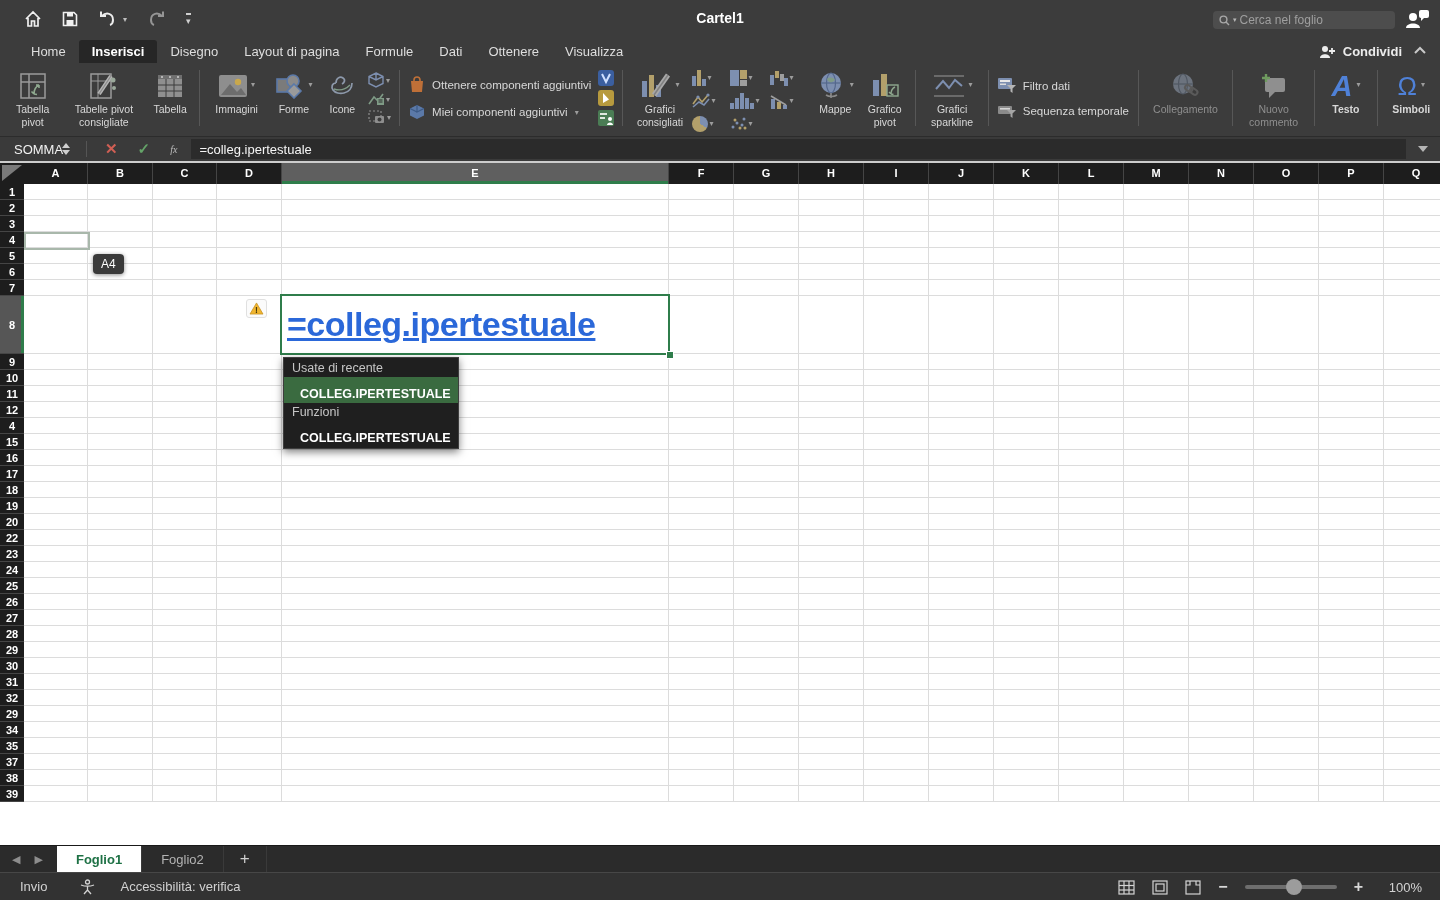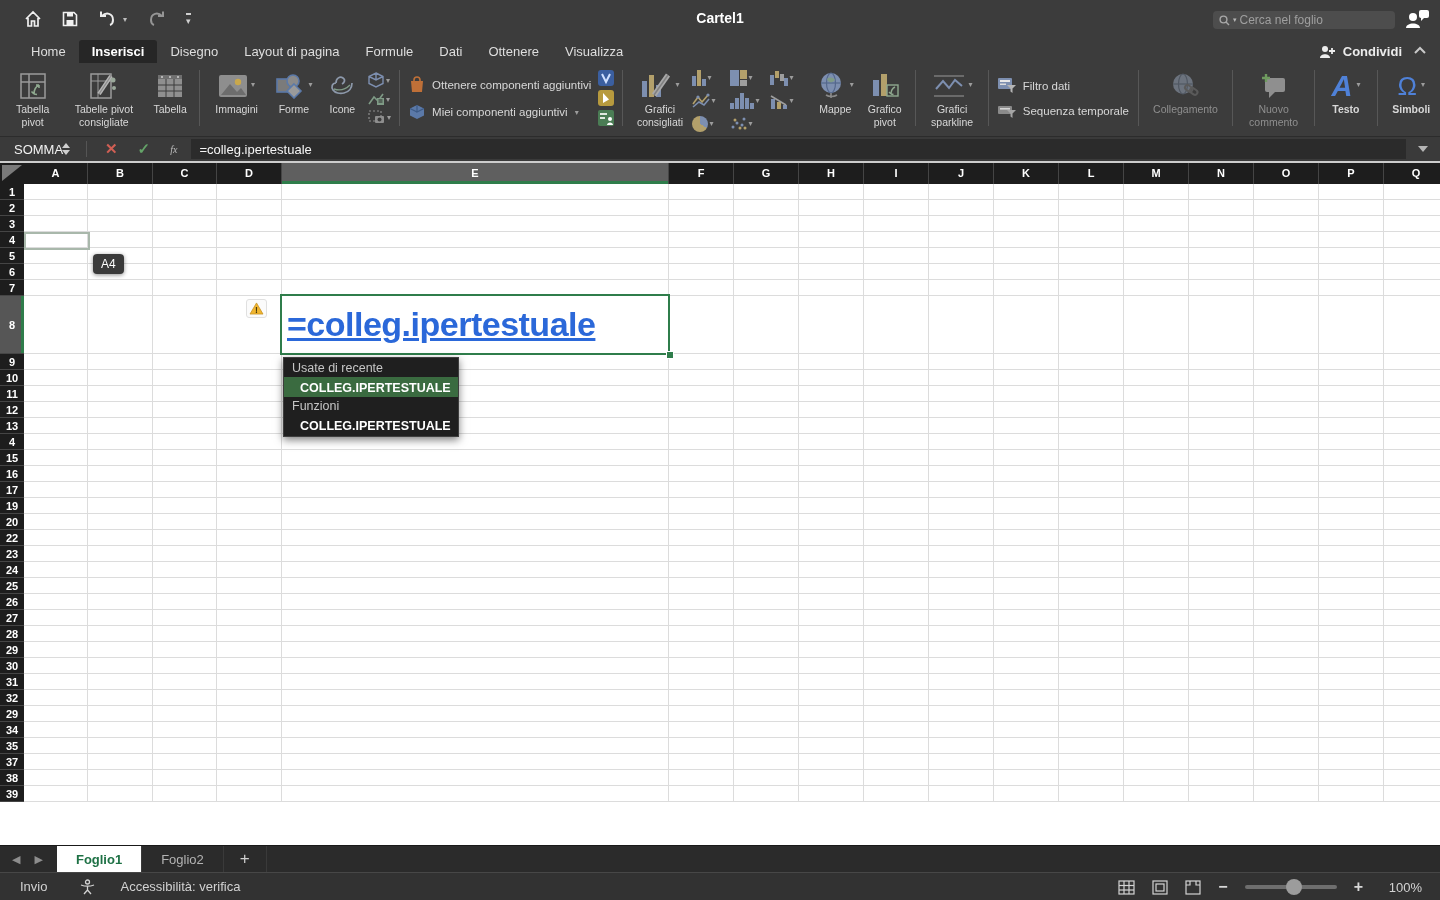--- a/index.html
+++ b/index.html
@@ -92,21 +92,21 @@
   #editor { position:absolute; left:280px; top:131px; width:390px; height:61px; background:#fff;
     border:2px solid #2f7d4b; display:flex; align-items:center; }
   #editor .etext { font-size:34px; font-weight:bold; color:#2b68d9; text-decoration:underline;
     text-decoration-thickness:3px; padding-left:5px; letter-spacing:-0.5px; white-space:nowrap; }
   #fhandle { position:absolute; left:666px; top:188px; width:8px; height:8px; background:#2f7d4b; border:1px solid #fff; }
   #warnbox { position:absolute; left:246px; top:136px; width:21px; height:19px; background:#fbfbfb;
     border:1px solid #e0e0e0; border-radius:3px; display:flex; align-items:center; justify-content:center; }
   #ac { position:absolute; left:283px; top:194px; width:176px; background:#1f1f1f;
     border:1px solid #3e3e3e; box-shadow:0 3px 8px rgba(0,0,0,.5); padding:1px 0; font-size:12.5px; }
   .ac-h { color:#c6c6c6; padding:2px 8px; }
-  .ac-i { color:#fff; padding:4px 8px 2px 16px; font-weight:600; }
+  .ac-i { color:#fff; padding:10px 8px 2px 16px; font-weight:600; }
   .ac-i.sel { background:#3a6b40; }
 
   
   #sheetbar { position:absolute; top:845px; left:0; width:1440px; height:27px; background:#2b2b2b;
     border-top:1px solid #191919; display:flex; align-items:stretch; }
   .sb-arrows { display:flex; align-items:center; gap:14px; padding:0 14px 0 12px; color:#8d8d8d; font-size:11px; }
   .stab { padding:0 19px; display:flex; align-items:center; font-size:13px; color:#b3b3b3;
     border-right:1px solid #3a3a3a; }
   .stab.active { background:#fff; color:#1e7145; font-weight:bold; }
   .stab.add { color:#cfcfcf; font-size:17px; padding:0 16px; }
@@ -846,40 +846,20 @@
         <div class="cell" style="width: 65px;"></div>
         <div class="cell" style="width: 65px;"></div>
         <div class="cell" style="width: 65px;"></div>
         <div class="cell" style="width: 65px;"></div>
         <div class="cell" style="width: 65px;"></div>
         <div class="cell" style="width: 65px;"></div>
         <div class="cell" style="width: 65px;"></div>
         <div class="cell" style="width: 65px;"></div>
       </div>
       <div class="grow">
-        <div class="rh">13</div>
-        <div class="cell" style="width: 64px;"></div>
-        <div class="cell" style="width: 65px;"></div>
-        <div class="cell" style="width: 64px;"></div>
-        <div class="cell" style="width: 65px;"></div>
-        <div class="cell" style="width: 387px;"></div>
-        <div class="cell" style="width: 65px;"></div>
-        <div class="cell" style="width: 65px;"></div>
-        <div class="cell" style="width: 65px;"></div>
-        <div class="cell" style="width: 65px;"></div>
-        <div class="cell" style="width: 65px;"></div>
-        <div class="cell" style="width: 65px;"></div>
-        <div class="cell" style="width: 65px;"></div>
-        <div class="cell" style="width: 65px;"></div>
-        <div class="cell" style="width: 65px;"></div>
-        <div class="cell" style="width: 65px;"></div>
-        <div class="cell" style="width: 65px;"></div>
-        <div class="cell" style="width: 65px;"></div>
-      </div>
-      <div class="grow">
         <div class="rh">4</div>
         <div class="cell" style="width: 64px;"></div>
         <div class="cell" style="width: 65px;"></div>
         <div class="cell" style="width: 64px;"></div>
         <div class="cell" style="width: 65px;"></div>
         <div class="cell" style="width: 387px;"></div>
         <div class="cell" style="width: 65px;"></div>
         <div class="cell" style="width: 65px;"></div>
         <div class="cell" style="width: 65px;"></div>
         <div class="cell" style="width: 65px;"></div>
@@ -927,20 +907,40 @@
         <div class="cell" style="width: 65px;"></div>
         <div class="cell" style="width: 65px;"></div>
         <div class="cell" style="width: 65px;"></div>
         <div class="cell" style="width: 65px;"></div>
         <div class="cell" style="width: 65px;"></div>
         <div class="cell" style="width: 65px;"></div>
         <div class="cell" style="width: 65px;"></div>
       </div>
       <div class="grow">
         <div class="rh">17</div>
+        <div class="cell" style="width: 64px;"></div>
+        <div class="cell" style="width: 65px;"></div>
+        <div class="cell" style="width: 64px;"></div>
+        <div class="cell" style="width: 65px;"></div>
+        <div class="cell" style="width: 387px;"></div>
+        <div class="cell" style="width: 65px;"></div>
+        <div class="cell" style="width: 65px;"></div>
+        <div class="cell" style="width: 65px;"></div>
+        <div class="cell" style="width: 65px;"></div>
+        <div class="cell" style="width: 65px;"></div>
+        <div class="cell" style="width: 65px;"></div>
+        <div class="cell" style="width: 65px;"></div>
+        <div class="cell" style="width: 65px;"></div>
+        <div class="cell" style="width: 65px;"></div>
+        <div class="cell" style="width: 65px;"></div>
+        <div class="cell" style="width: 65px;"></div>
+        <div class="cell" style="width: 65px;"></div>
+      </div>
+      <div class="grow">
+        <div class="rh">18</div>
         <div class="cell" style="width: 64px;"></div>
         <div class="cell" style="width: 65px;"></div>
         <div class="cell" style="width: 64px;"></div>
         <div class="cell" style="width: 65px;"></div>
         <div class="cell" style="width: 387px;"></div>
         <div class="cell" style="width: 65px;"></div>
         <div class="cell" style="width: 65px;"></div>
         <div class="cell" style="width: 65px;"></div>
         <div class="cell" style="width: 65px;"></div>
         <div class="cell" style="width: 65px;"></div>

